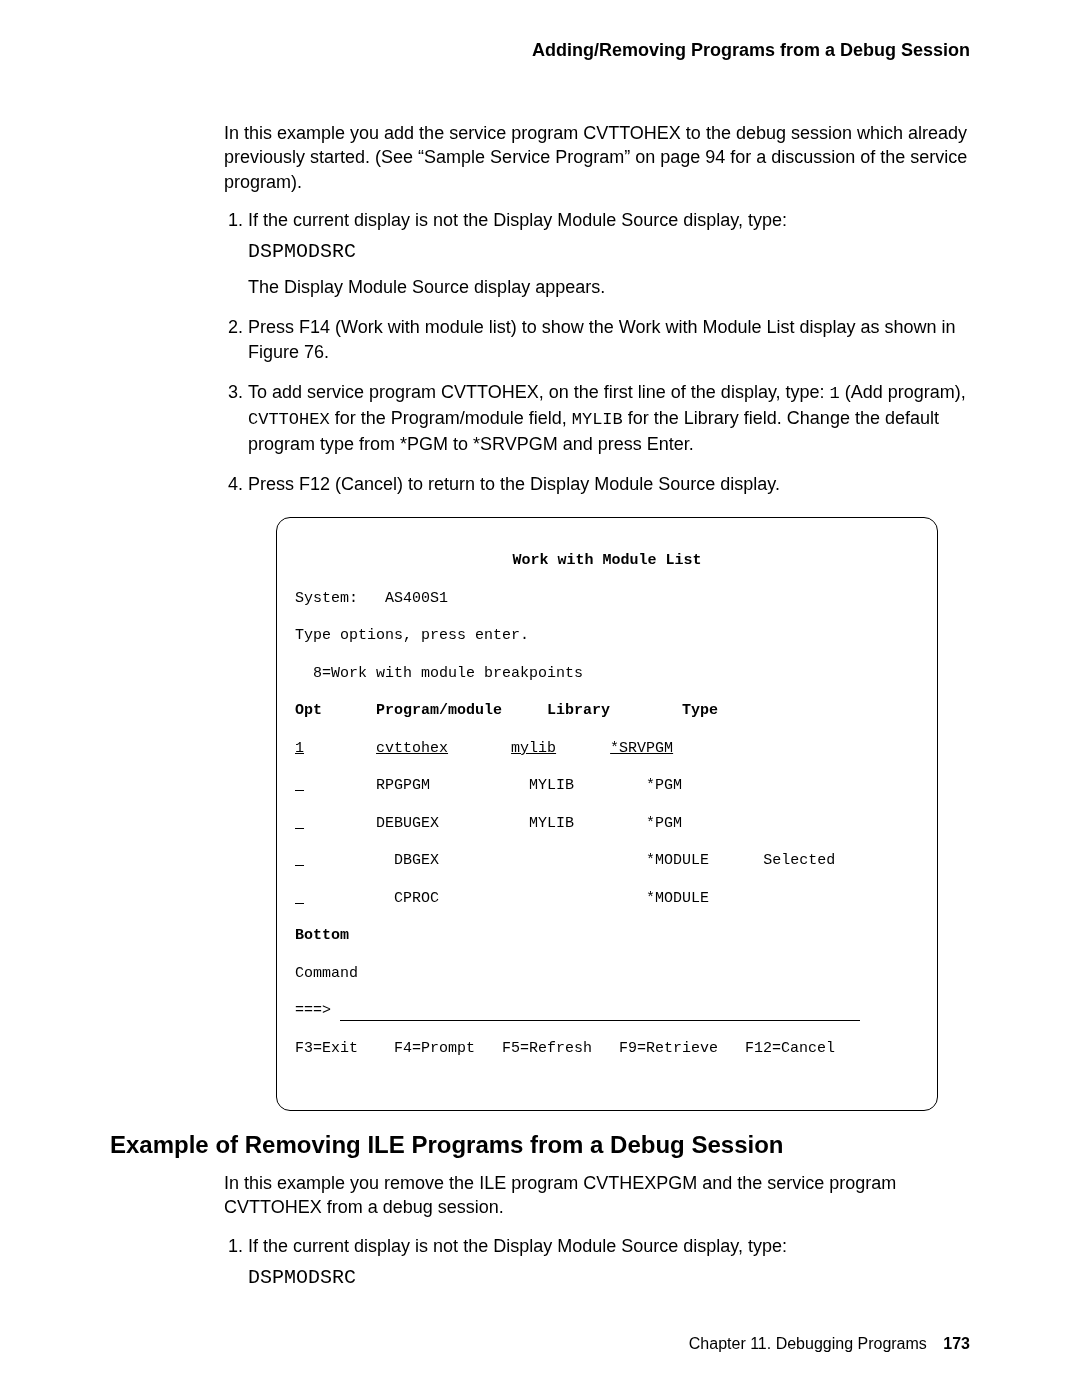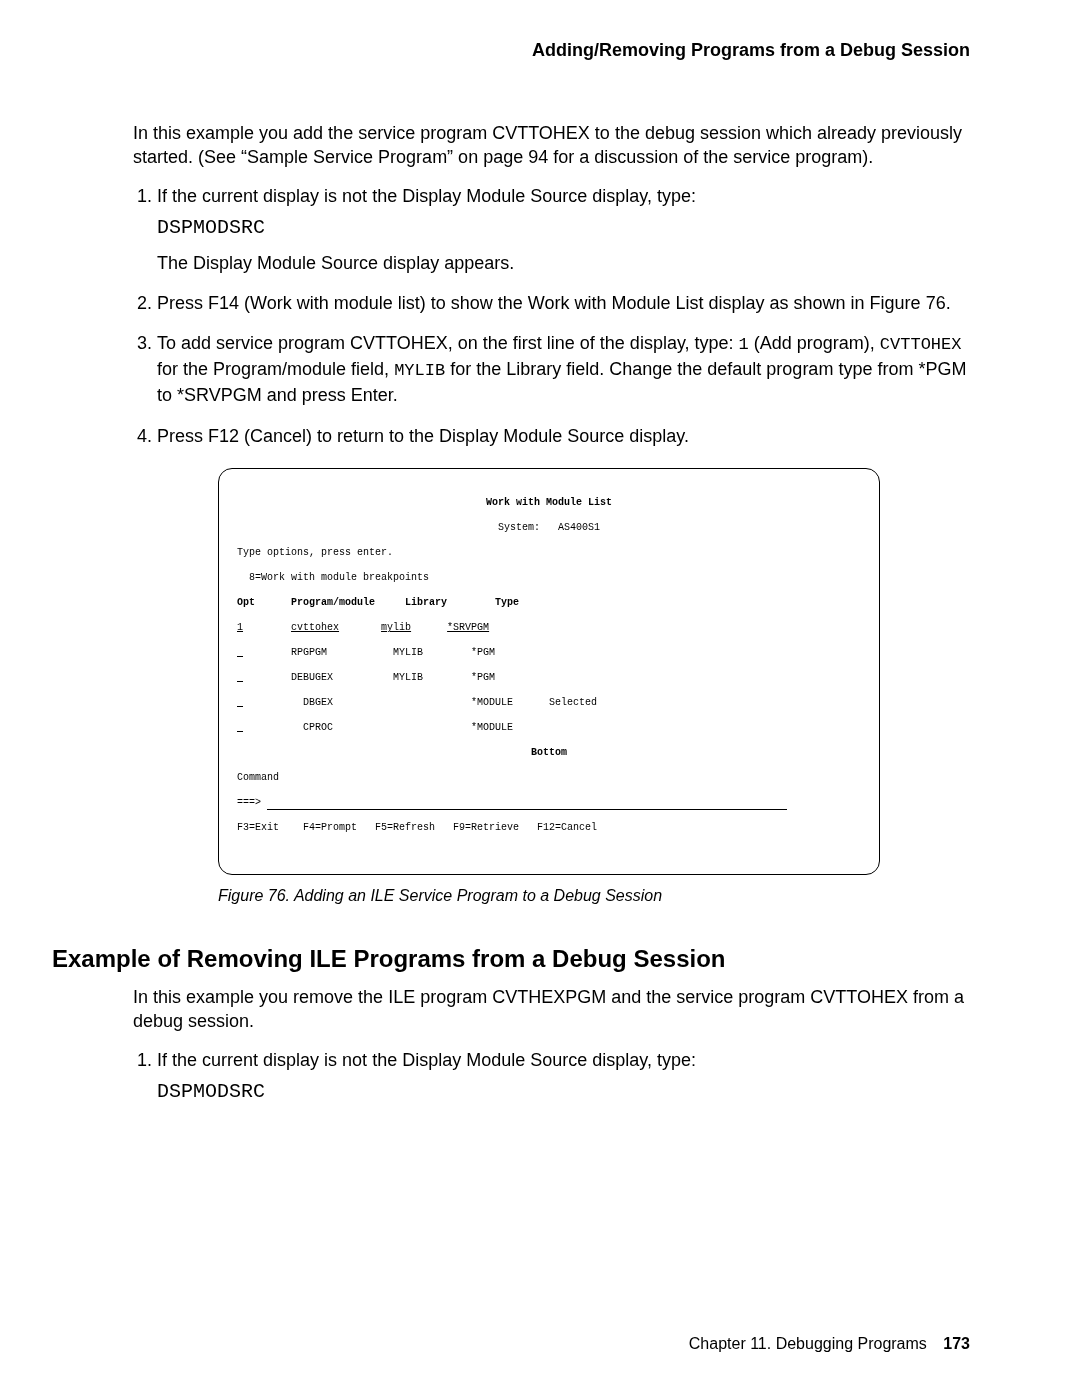--- a/index.html
+++ b/index.html
@@ -7,35 +7,35 @@
     padding: 0;
     background: #ffffff;
     font-family: Arial, Helvetica, sans-serif;
     color: #000;
   }
   .page {
     width: 1080px;
     height: 1397px;
     position: relative;
     box-sizing: border-box;
-    padding: 40px 110px 40px 52px;
+    padding: 40px 110px 40px 110px;
   }
   .running-head {
     text-align: right;
     font-weight: bold;
     font-size: 18px;
     margin-bottom: 60px;
   }
   h2 {
     font-size: 24px;
     font-weight: bold;
     margin: 20px 0 12px 0;
   }
   .body-block {
-    margin-left: 81px;
+    margin-left: 114px;
     font-size: 18px;
     line-height: 1.35;
   }
   .body-block p { margin: 0 0 14px 0; }
   ol.steps {
     list-style: decimal;
     padding-left: 24px;
     margin: 8px 0 0 0;
   }
   ol.steps > li {
@@ -53,32 +53,32 @@
     display: block;
   }
 
   .terminal-box {
     margin: 20px 9px 10px 166px;
     border: 1px solid #000;
     border-radius: 14px;
     padding: 16px 18px 14px 18px;
     width: 624px;
     font-family: "Courier New", Courier, monospace;
-    font-size: 10px;
+    font-size: 15px;
     line-height: 1.25;
     white-space: pre;
   }
   .terminal-title {
     text-align: center;
     font-weight: bold;
   }
   .t-row { display: block; }
   .b { font-weight: bold; }
   .ul { text-decoration: underline; }
-  .right { text-align: center; }
+  .right { text-align: left; }
   .caption {
     margin: 12px 0 40px 166px;
     font-style: italic;
     font-size: 16px;
   }
   .footer {
     position: absolute;
     bottom: 44px;
     right: 110px;
     font-size: 16px;
@@ -124,21 +124,20 @@
 <span class="t-row"><span class="ul"> </span>        <span>RPGPGM</span>           <span>MYLIB</span>        <span>*PGM</span></span>
 <span class="t-row"><span class="ul"> </span>        <span>DEBUGEX</span>          <span>MYLIB</span>        <span>*PGM</span></span>
 <span class="t-row"><span class="ul"> </span>          <span>DBGEX</span>                       <span>*MODULE</span>      <span>Selected</span></span>
 <span class="t-row"><span class="ul"> </span>          <span>CPROC</span>                       <span>*MODULE</span></span>
 <span class="t-row b right">Bottom</span>
 <span class="t-row">Command</span>
 <span class="t-row"><span>===&gt;</span> <span class="cmd-underline"></span></span>
 <span class="t-row">F3=Exit    F4=Prompt   F5=Refresh   F9=Retrieve   F12=Cancel</span>
   </div>
 
-  <div class="caption">Figure 76. Adding an ILE Service Program to a Debug Session</div>
 
   <h2>Example of Removing ILE Programs from a Debug Session</h2>
   <div class="body-block">
     <p>In this example you remove the ILE program CVTHEXPGM and the service program CVTTOHEX from a debug session.</p>
     <ol class="steps">
       <li>
         <span>If the current display is </span><span class="italic">not</span><span> the Display Module Source display, type:</span>
         <span class="cmd-line">DSPMODSRC</span>
         
       </li>

